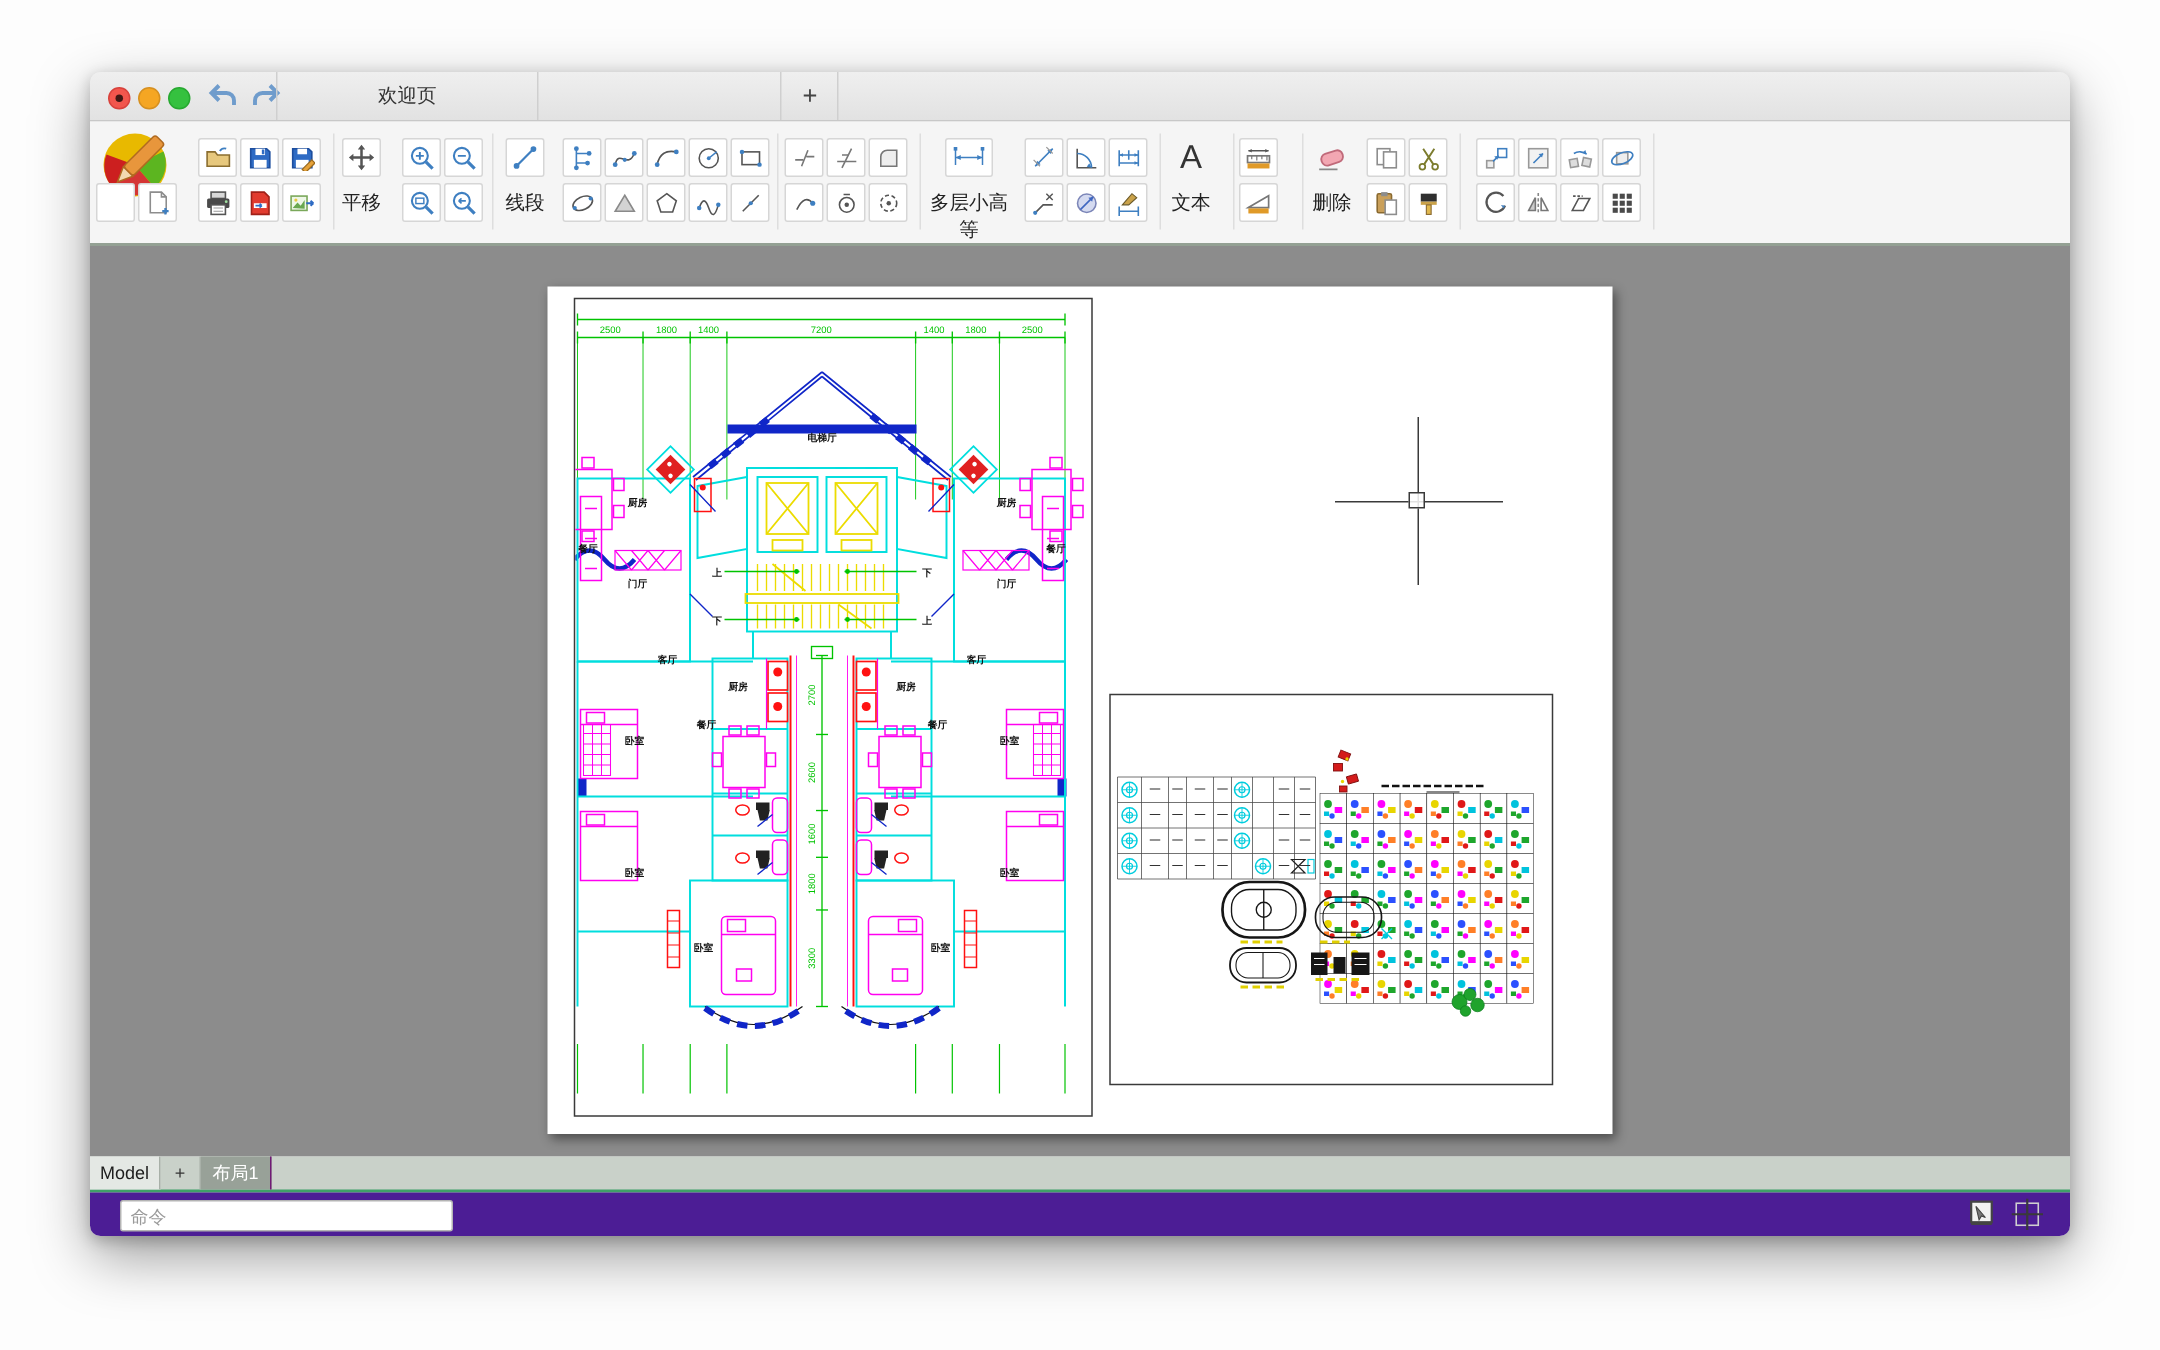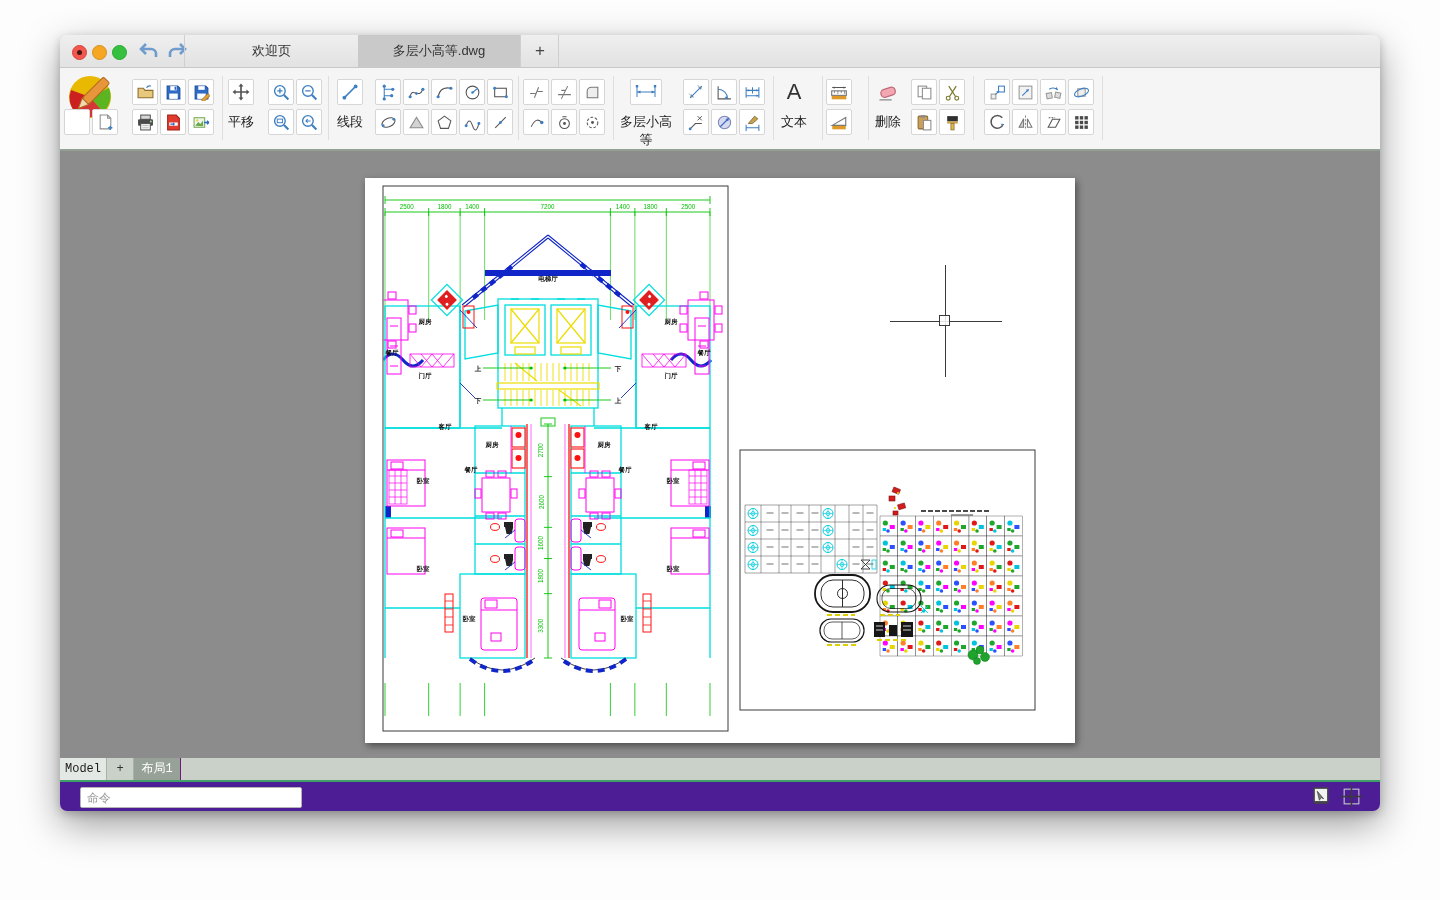--- a/index.html
+++ b/index.html
@@ -1,17 +1,17 @@
 <!DOCTYPE html>
 <html><head>
 <meta charset="utf-8">
 <style>
   html,body{margin:0;padding:0;background:#fdfdfd;width:1440px;height:900px;overflow:hidden;
     font-family:"Liberation Sans","DejaVu Sans",sans-serif;}
-  .window{position:absolute;left:60px;top:35px;width:1320px;height:776px;background:#ececec;
+  .window{position:absolute;left:60px;top:48px;width:1320px;height:776px;background:#ececec;
     border-radius:7px;box-shadow:0 14px 38px rgba(0,0,0,.38),0 3px 10px rgba(0,0,0,.22);overflow:hidden;}
   
   .titlebar{position:relative;height:32px;background:linear-gradient(#efefef,#e2e2e2);border-bottom:1px solid #c8c8c8;}
   .tl{position:absolute;top:10px;width:13px;height:13px;border-radius:50%;}
   .tl.red{left:12px;background:#f2564d;border:0.5px solid #d8423c;}
   .tl.red i{position:absolute;left:3.5px;top:3.5px;width:5px;height:5px;border-radius:50%;background:#401814;display:block;}
   .tl.yellow{left:32px;background:#f5a623;border:0.5px solid #d69020;}
   .tl.green{left:52px;background:#35c13f;border:0.5px solid #27a930;}
   .histbtn{position:absolute;top:5px;width:24px;height:22px;}
   .tabsep{position:absolute;top:0;bottom:0;width:1px;background:#cfcfcf;}
@@ -34,21 +34,21 @@
   
   .canvas{position:relative;height:607px;background:#8c8c8c;}
   .paper{position:absolute;left:305px;top:27px;width:710px;height:565px;background:#fff;
     box-shadow:2px 3px 7px rgba(0,0,0,.45);}
   .cross{position:absolute;left:0;top:0;pointer-events:none;}
   .cross .h{position:absolute;left:830px;top:170px;width:112px;height:1px;background:#3a3a3a;}
   .cross .v{position:absolute;left:885px;top:114px;width:1px;height:112px;background:#3a3a3a;}
   .cross .box{position:absolute;left:879px;top:164px;width:11px;height:11px;border:1.4px solid #3a3a3a;background:rgba(255,255,255,.85);box-sizing:border-box;}
   
   .laybar{position:relative;height:22px;background:#c9d1c9;border-bottom:2px solid #3f9f68;font-size:12px;}
-  .ltab{position:absolute;top:0;height:22px;line-height:22px;text-align:center;font-family:Liberation Mono, monospace;}
+  .ltab{position:absolute;top:0;height:22px;line-height:22px;text-align:center;}
   .ltab.model{left:0px;width:46px;background:#e4e8e4;color:#1c1c1c;border-right:1px solid #a8b0a8;}
   .ltab.addl{left:47px;width:26px;color:#333;border-right:1px solid #a8b0a8;}
   .ltab.lay1{left:74px;width:46px;background:#98a198;color:#fff;border-right:1px solid #701a75;}
   
   .cmdbar{position:relative;height:32px;background:#4c1d95;}
   .cmdinput{position:absolute;left:20px;top:5px;width:208px;height:19px;border:1px solid #b4b4b4;border-radius:2px;
     background:#fff;font-size:12px;color:#333;padding:0 6px;box-sizing:content-box;outline:none;}
   .cmdinput::placeholder{color:#9a9a9a;}
   .cmdicons{position:absolute;right:18px;top:4px;display:flex;gap:10px;}
   text{font-family:"Liberation Sans","DejaVu Sans",sans-serif;}
@@ -72,21 +72,20 @@
     </span>
     <span class="histbtn" style="left:106px">
       <svg class="icn" width="24" height="22" viewBox="0 0 24 22">
           <path d="M19,9 h-10 a5,5 0 0 0 -5,5 v3" fill="none" stroke="#6f9ccc" stroke-width="2.6"></path>
           <path d="M14,4 L19,9 L14,14" fill="none" stroke="#6f9ccc" stroke-width="2.6"></path>
         </svg>
     </span>
     <span class="tabsep" style="left:124px"></span>
     <div class="ttab t1">欢迎页</div>
     <span class="tabsep" style="left:298px"></span>
-    <div class="ttab t2">多层小高等.dwg</div>
     <span class="tabsep" style="left:460px"></span>
     <div class="ttab plus">+</div>
     <span class="tabsep" style="left:498px"></span>
   </div>
 
   <div class="toolbar">
     <div class="logo">
       <svg class="icn" width="50" height="50" viewBox="0 0 50 50">
         <circle cx="25" cy="26" r="21" fill="#e8b900"></circle>
         <path d="M25,26 L44,17 A21,21 0 0 1 38,41 Z" fill="#5cb520"></path>

